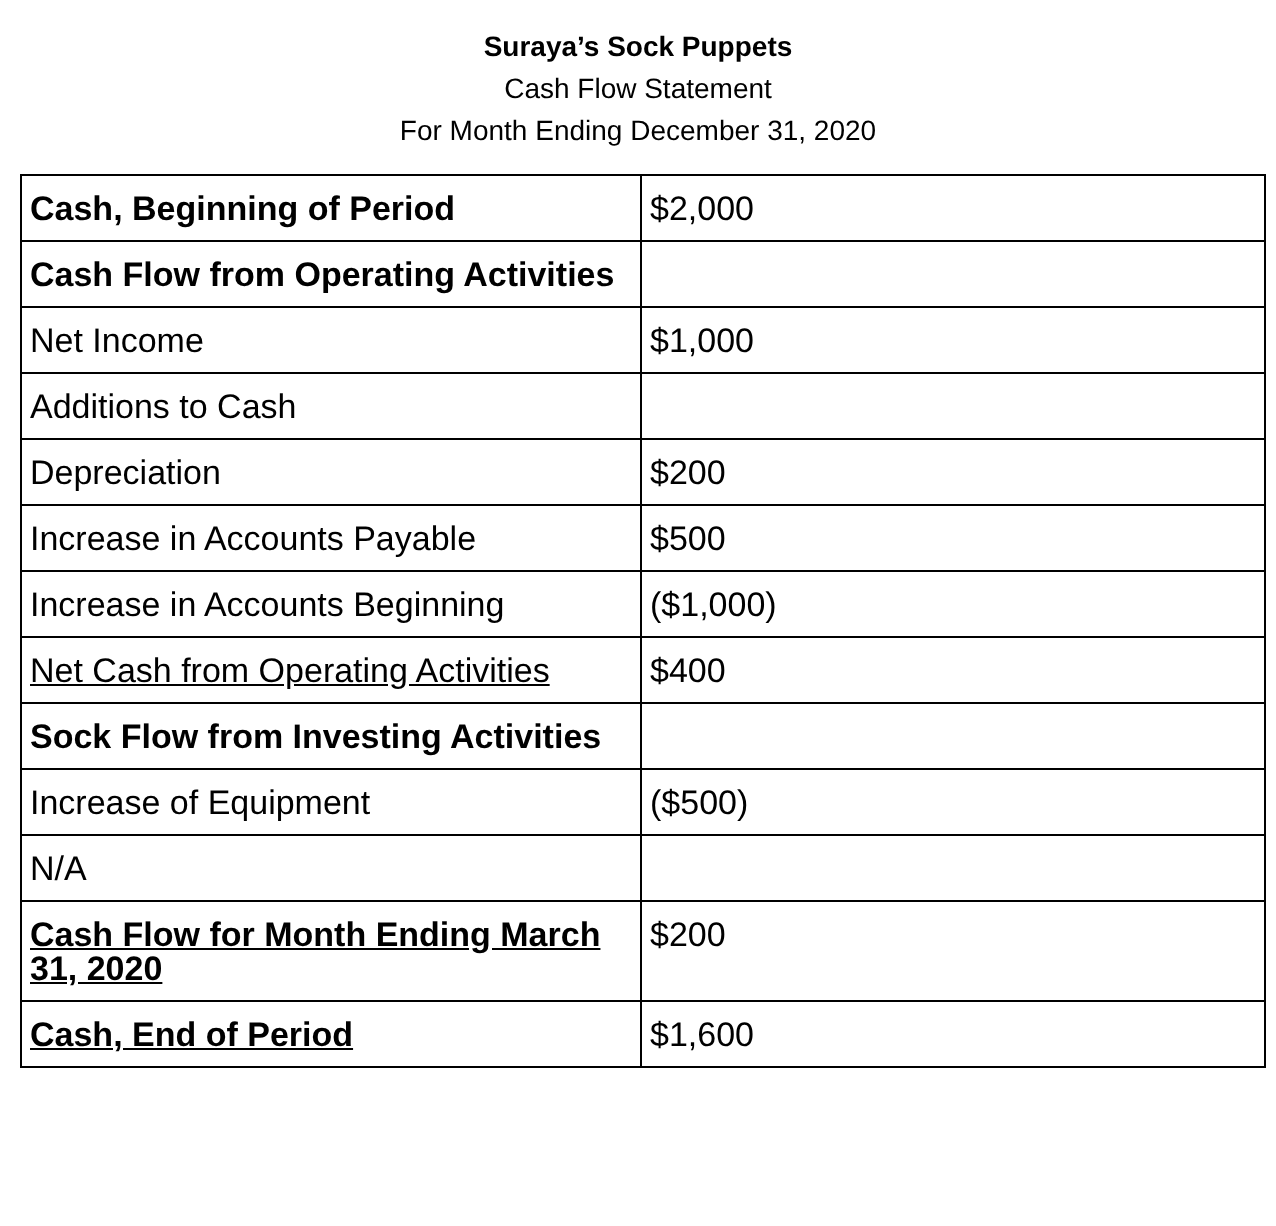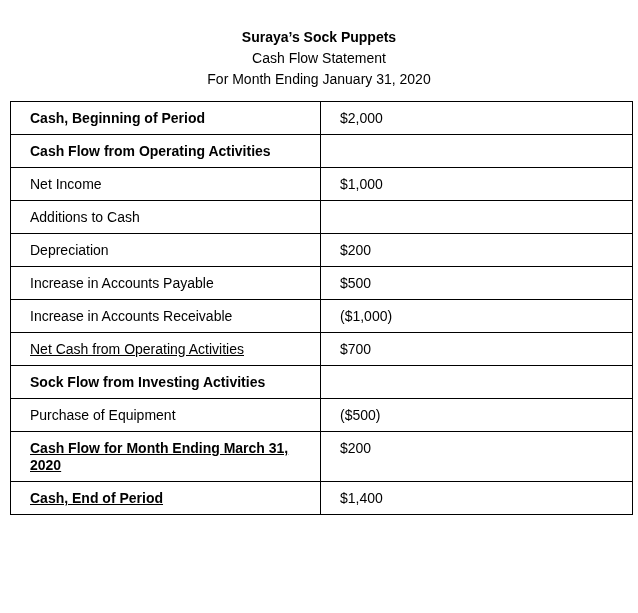--- a/index.html
+++ b/index.html
@@ -9,57 +9,56 @@
     width: 638px;
     height: 613px;
     font-family: "Liberation Sans", sans-serif;
     color: #000000;
   }
   .doc-header {
     text-align: center;
     padding-top: 13px;
     font-size: 14px;
     line-height: 21px;
-    margin-top: 14px;
   }
   .doc-header .title {
     font-weight: bold;
   }
   table.cfs-table {
     border-collapse: collapse;
     margin-left: 10px;
     margin-top: 11px;
     width: 623px;
     table-layout: fixed;
   }
   table.cfs-table td {
     border: 1.5px solid #000000;
-    font-size: 14px;
+    font-size: 17px;
     line-height: 17px;
     vertical-align: top;
-    padding: 8px 10px 7px 19px;
+    padding: 8px 10px 7px 4px;
     height: 33px;
     box-sizing: border-box;
     overflow: hidden;
   }
   td.label-cell { width: 310px; padding-right: 24px; }
   td.value-cell { }
   .style-bold { font-weight: bold; }
   .style-italic { }
   .style-underline { text-decoration: underline; }
   .style-bold-underline { font-weight: bold; text-decoration: underline; }
   .style-normal { }
 </style>
 </head>
 <body>
 
 <div class="doc-header">
   <div class="title">Suraya’s Sock Puppets</div>
   <div>Cash Flow Statement</div>
-  <div>For Month Ending January 31, 2020</div>
+  <div>For Month Ending December 31, 2020</div>
 </div>
 
 <table class="cfs-table">
   <tbody>
       <tr>
         <td class="label-cell"><span class="style-bold">Cash, Beginning of Period</span></td>
         <td class="value-cell"><span>$2,000</span></td>
       </tr>
       <tr>
         <td class="label-cell"><span class="style-bold">Cash Flow from Operating Activities</span></td>
@@ -75,37 +74,41 @@
       </tr>
       <tr>
         <td class="label-cell"><span class="style-normal">Depreciation</span></td>
         <td class="value-cell"><span>$200</span></td>
       </tr>
       <tr>
         <td class="label-cell"><span class="style-normal">Increase in Accounts Payable</span></td>
         <td class="value-cell"><span>$500</span></td>
       </tr>
       <tr>
-        <td class="label-cell"><span class="style-normal">Increase in Accounts Receivable</span></td>
+        <td class="label-cell"><span class="style-normal">Increase in Accounts Beginning</span></td>
         <td class="value-cell"><span>($1,000)</span></td>
       </tr>
       <tr>
         <td class="label-cell"><span class="style-underline">Net Cash from Operating Activities</span></td>
-        <td class="value-cell"><span>$700</span></td>
+        <td class="value-cell"><span>$400</span></td>
       </tr>
       <tr>
         <td class="label-cell"><span class="style-bold">Sock Flow from Investing Activities</span></td>
         <td class="value-cell"><span></span></td>
       </tr>
       <tr>
-        <td class="label-cell"><span class="style-normal">Purchase of Equipment</span></td>
+        <td class="label-cell"><span class="style-normal">Increase of Equipment</span></td>
         <td class="value-cell"><span>($500)</span></td>
+      </tr>
+      <tr>
+        <td class="label-cell"><span class="style-normal">N/A</span></td>
+        <td class="value-cell"><span></span></td>
       </tr>
       <tr>
         <td class="label-cell"><span class="style-bold-underline">Cash Flow for Month Ending March 31, 2020</span></td>
         <td class="value-cell"><span>$200</span></td>
       </tr>
       <tr>
         <td class="label-cell"><span class="style-bold-underline">Cash, End of Period</span></td>
-        <td class="value-cell"><span>$1,400</span></td>
+        <td class="value-cell"><span>$1,600</span></td>
       </tr>
     </tbody>
 </table>
 
 </body></html>

